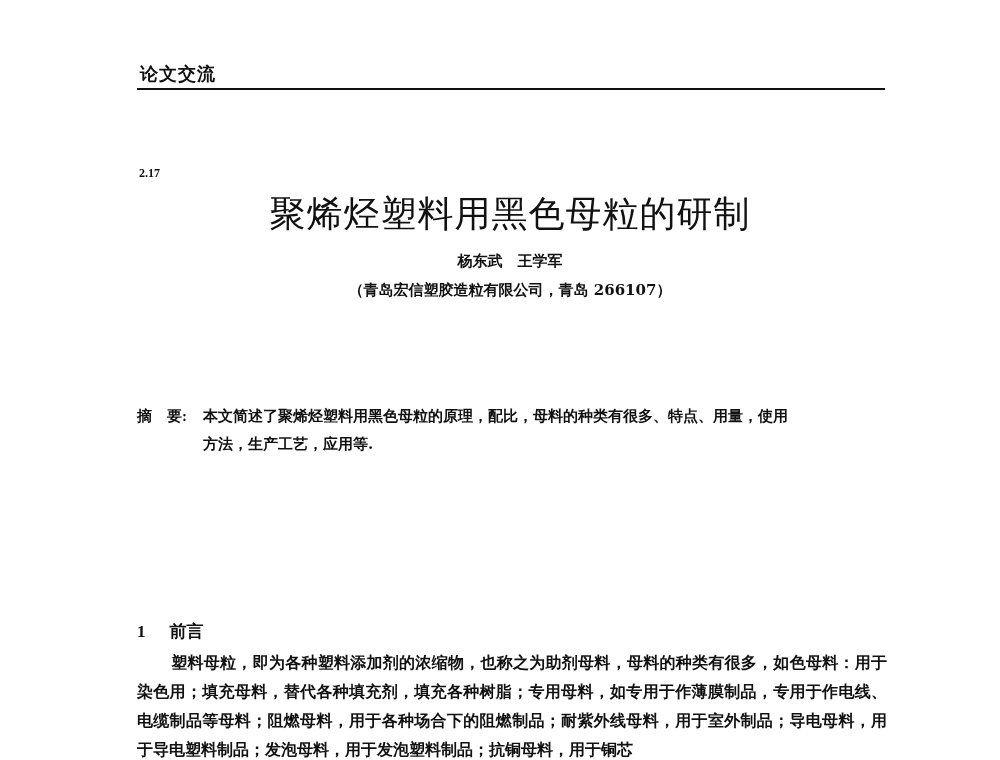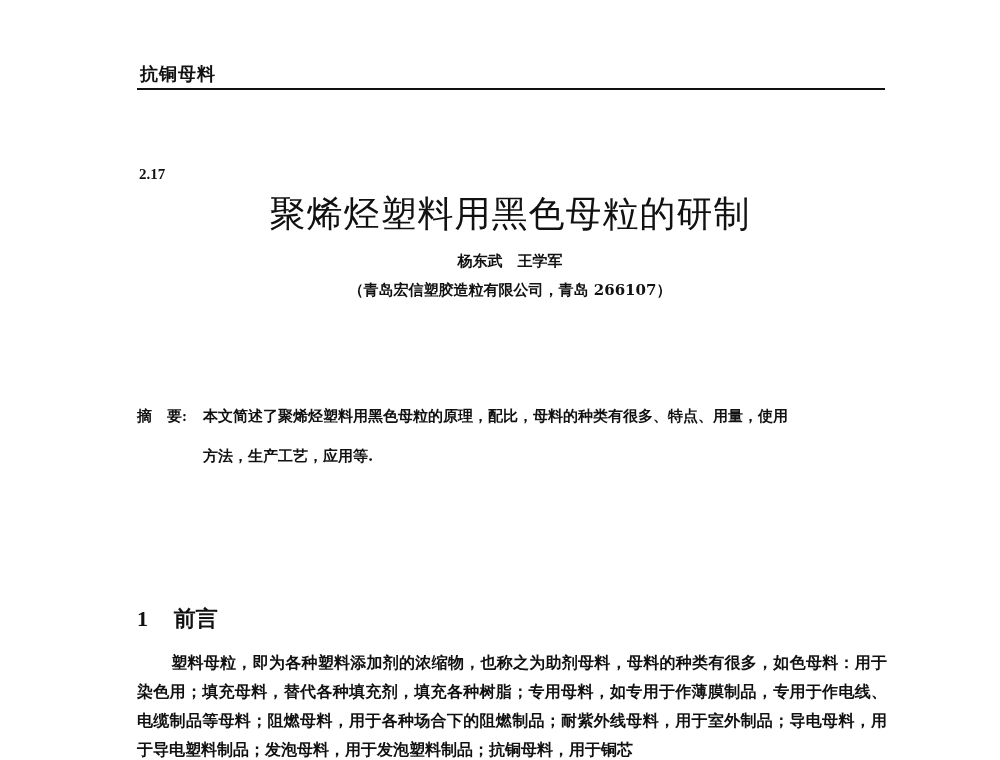--- a/index.html
+++ b/index.html
@@ -1,38 +1,38 @@
 <!DOCTYPE html>
 <html><head>
 <meta charset="utf-8">
 <style>
   html, body { margin: 0; padding: 0; background: #ffffff; }
   body { width: 1000px; height: 760px; position: relative; overflow: hidden; color: #111; font-family: "DejaVu Serif", serif; }
   .abs { position: absolute; }
   .header-label { left: 140px; top: 62px; font-size: 18px; font-weight: bold; letter-spacing: 1px; }
   .header-rule { left: 137px; top: 88px; width: 748px; height: 0; border-top: 2px solid #111; }
-  .section-num { left: 139px; top: 166px; font-size: 15px; font-weight: bold; font-family: "Liberation Serif", serif; }
+  .section-num { left: 139px; top: 166px; font-size: 12px; font-weight: bold; font-family: "Liberation Serif", serif; }
   .title { left: 0; width: 1020px; top: 190px; text-align: center; font-size: 36px; font-family: "DejaVu Sans", sans-serif; letter-spacing: 1px; }
   .authors { left: 0; width: 1020px; top: 252px; text-align: center; font-size: 15px; font-weight: bold; }
   .affil { left: 0; width: 1020px; top: 281px; text-align: center; font-size: 15px; font-weight: bold; }
   .abstract { left: 137px; top: 402px; width: 750px; font-size: 15px; font-weight: bold; line-height: 28px; }
   .abstract .row { display: flex; font-family: Liberation Serif, serif; }
   .abstract .lbl { width: 66px; flex: none; white-space: nowrap; }
   .abstract .txt { flex: 1; }
-  .abstract .cont { padding-left: 66px; margin-top: 12px; }
+  .abstract .cont { padding-left: 66px; }
   .keywords span.kw { margin-right: 24px; }
-  .sec-head { left: 137px; top: 604px; font-size: 22px; font-weight: bold; }
+  .sec-head { left: 137px; top: 620px; font-size: 17px; font-weight: bold; }
   .sec-head .n { margin-right: 18px; font-family: "Liberation Serif", serif; }
   .body-text { left: 137px; top: 648px; width: 750px; font-size: 16px; font-weight: bold; line-height: 29px; text-align: justify; font-family: "DejaVu Sans", sans-serif; }
   .body-text .indent { display: inline-block; width: 34px; }
 </style>
 </head>
 <body>
 
-<div class="abs header-label">抗铜母料</div>
+<div class="abs header-label">论文交流</div>
 <div class="abs header-rule"></div>
 
 <div class="abs section-num">2.17</div>
 <div class="abs title">聚烯烃塑料用黑色母粒的研制</div>
 <div class="abs authors">杨东武　王学军</div>
 <div class="abs affil">（青岛宏信塑胶造粒有限公司，青岛 266107）</div>
 
 <div class="abs abstract">
   <div class="row">
     <span class="lbl">摘　要:</span>

